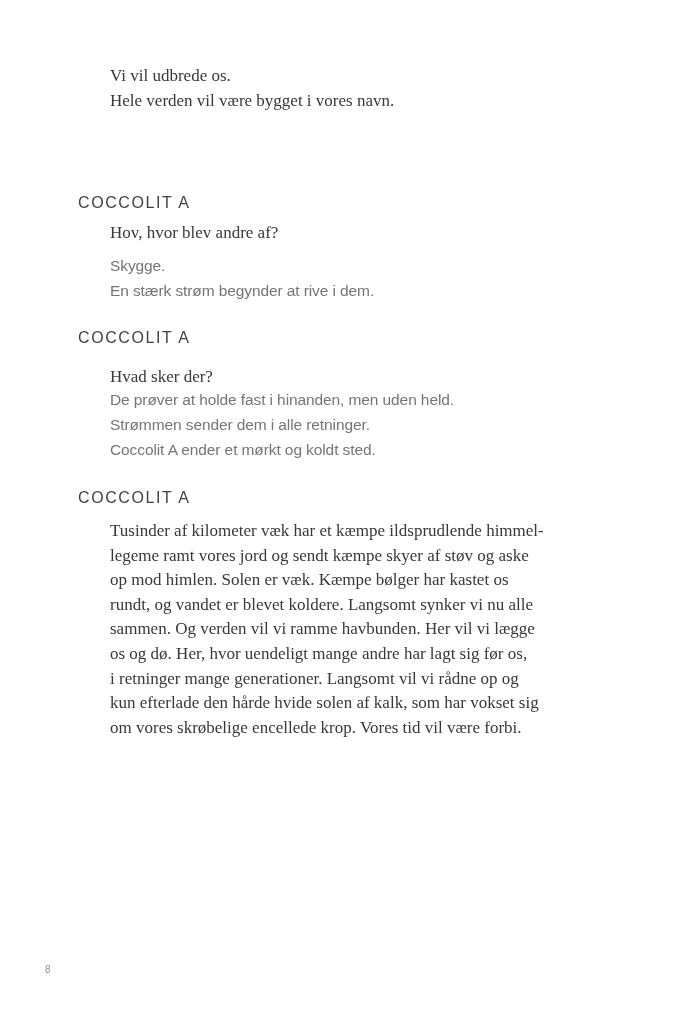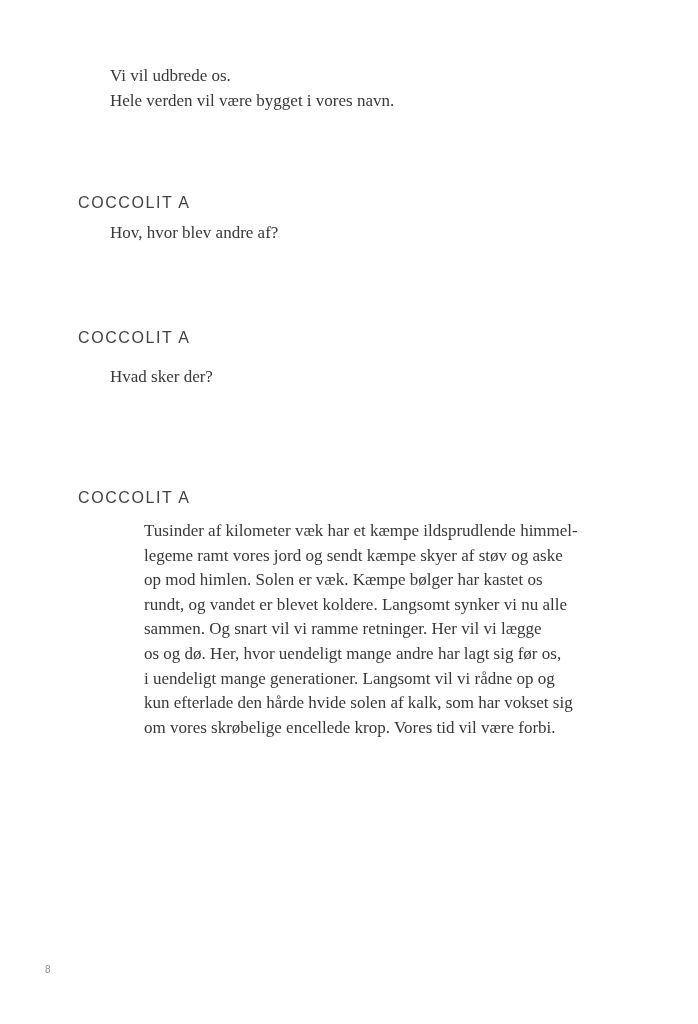--- a/index.html
+++ b/index.html
@@ -33,21 +33,21 @@
     white-space: nowrap;
   }
   .stage {
     font-family: "Liberation Sans", sans-serif;
     font-size: 15.5px;
     line-height: 25px;
     letter-spacing: -0.1px;
     color: #757575;
   }
   .stage .line { white-space: nowrap; }
-  .monologue { line-height: 24.6px; margin-left: 34px; }
+  .monologue { line-height: 24.6px; }
   .page-number {
     font-family: "Liberation Sans", sans-serif;
     font-size: 10px;
     color: #8f8f8f;
     line-height: 10px;
   }
 
   
   .pos-opening   { left: 110px; top: 64px;  }
   .pos-speaker1  { left: 78px;  top: 196px; }
@@ -67,35 +67,44 @@
 
   <div class="abs serif pos-opening">
     <div class="line">Vi vil udbrede os.</div>
     <div class="line">Hele verden vil være bygget i vores navn.</div>
   </div>
 
   <div class="abs speaker pos-speaker1">COCCOLIT A</div>
 
   <div class="abs serif line pos-dialogue1">Hov, hvor blev andre af?</div>
 
+  <div class="abs stage pos-stage1">
+    <div class="line">Skygge.</div>
+    <div class="line">En stærk strøm begynder at rive i dem.</div>
+  </div>
 
   <div class="abs speaker pos-speaker2">COCCOLIT A</div>
 
   <div class="abs serif line pos-dialogue2">Hvad sker der?</div>
 
+  <div class="abs stage pos-stage2">
+    <div class="line">De prøver at holde fast i hinanden, men uden held.</div>
+    <div class="line">Strømmen sender dem i alle retninger.</div>
+    <div class="line">Coccolit A ender et mørkt og koldt sted.</div>
+  </div>
 
   <div class="abs speaker pos-speaker3">COCCOLIT A</div>
 
   <div class="abs serif monologue pos-monologue">
     <div class="line">Tusinder af kilometer væk har et kæmpe ildsprudlende himmel-</div>
     <div class="line">legeme ramt vores jord og sendt kæmpe skyer af støv og aske</div>
     <div class="line">op mod himlen. Solen er væk. Kæmpe bølger har kastet os</div>
     <div class="line">rundt, og vandet er blevet koldere. Langsomt synker vi nu alle</div>
-    <div class="line">sammen. Og snart vil vi ramme retninger. Her vil vi lægge</div>
+    <div class="line">sammen. Og verden vil vi ramme havbunden. Her vil vi lægge</div>
     <div class="line">os og dø. Her, hvor uendeligt mange andre har lagt sig før os,</div>
-    <div class="line">i uendeligt mange generationer. Langsomt vil vi rådne op og</div>
+    <div class="line">i retninger mange generationer. Langsomt vil vi rådne op og</div>
     <div class="line">kun efterlade den hårde hvide solen af kalk, som har vokset sig</div>
     <div class="line">om vores skrøbelige encellede krop. Vores tid vil være forbi.</div>
   </div>
 
   <div class="abs page-number pos-pagenum">8</div>
 
 </div>
 
 </body></html>

